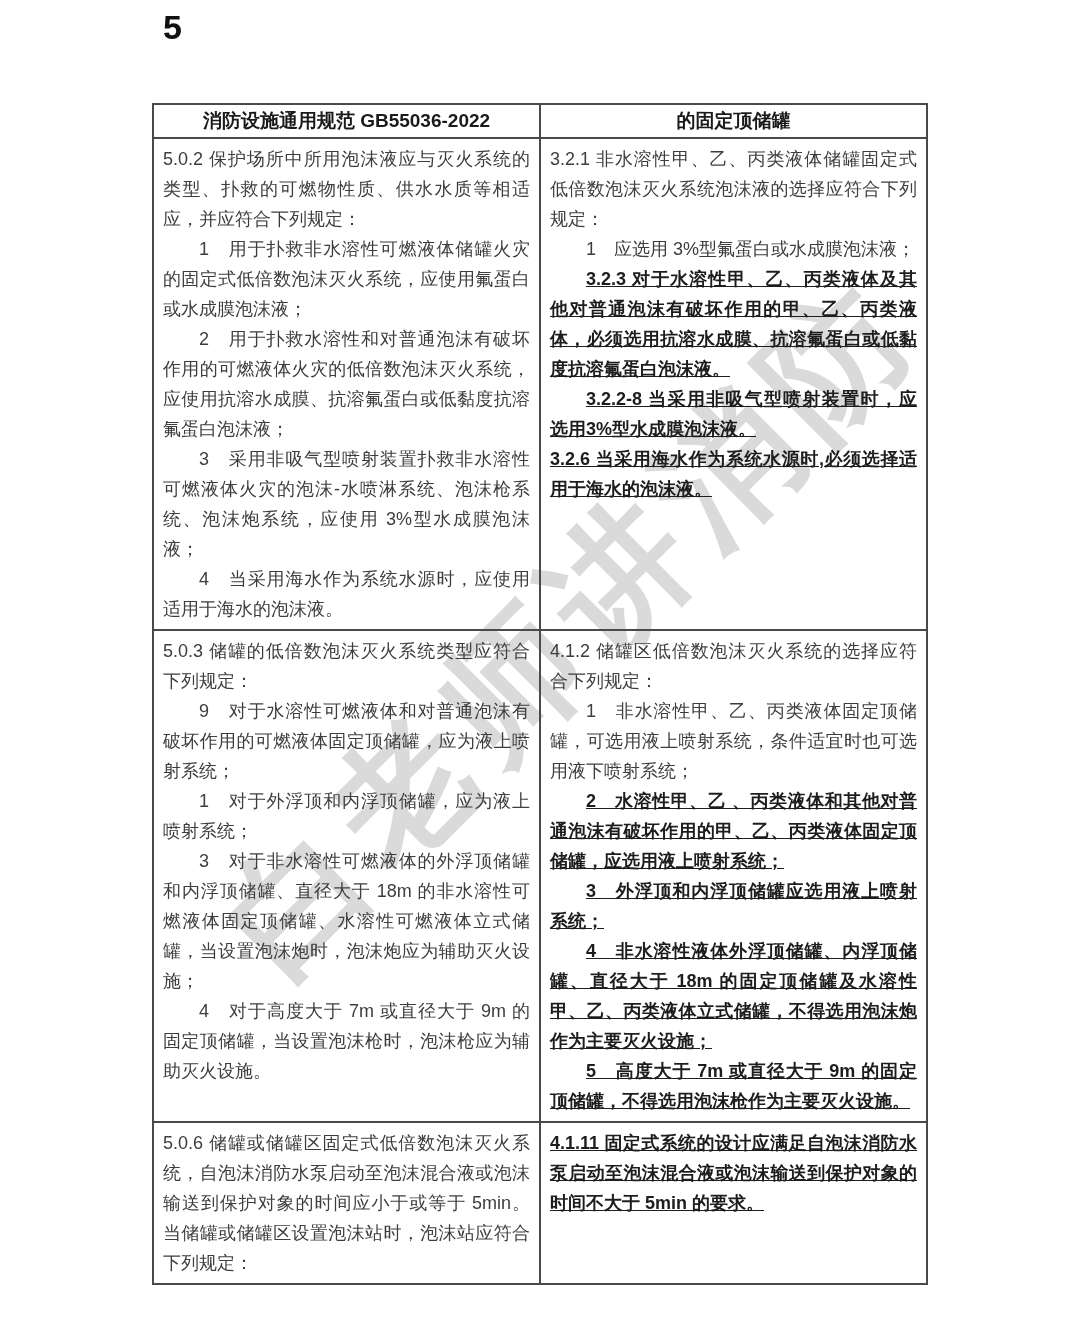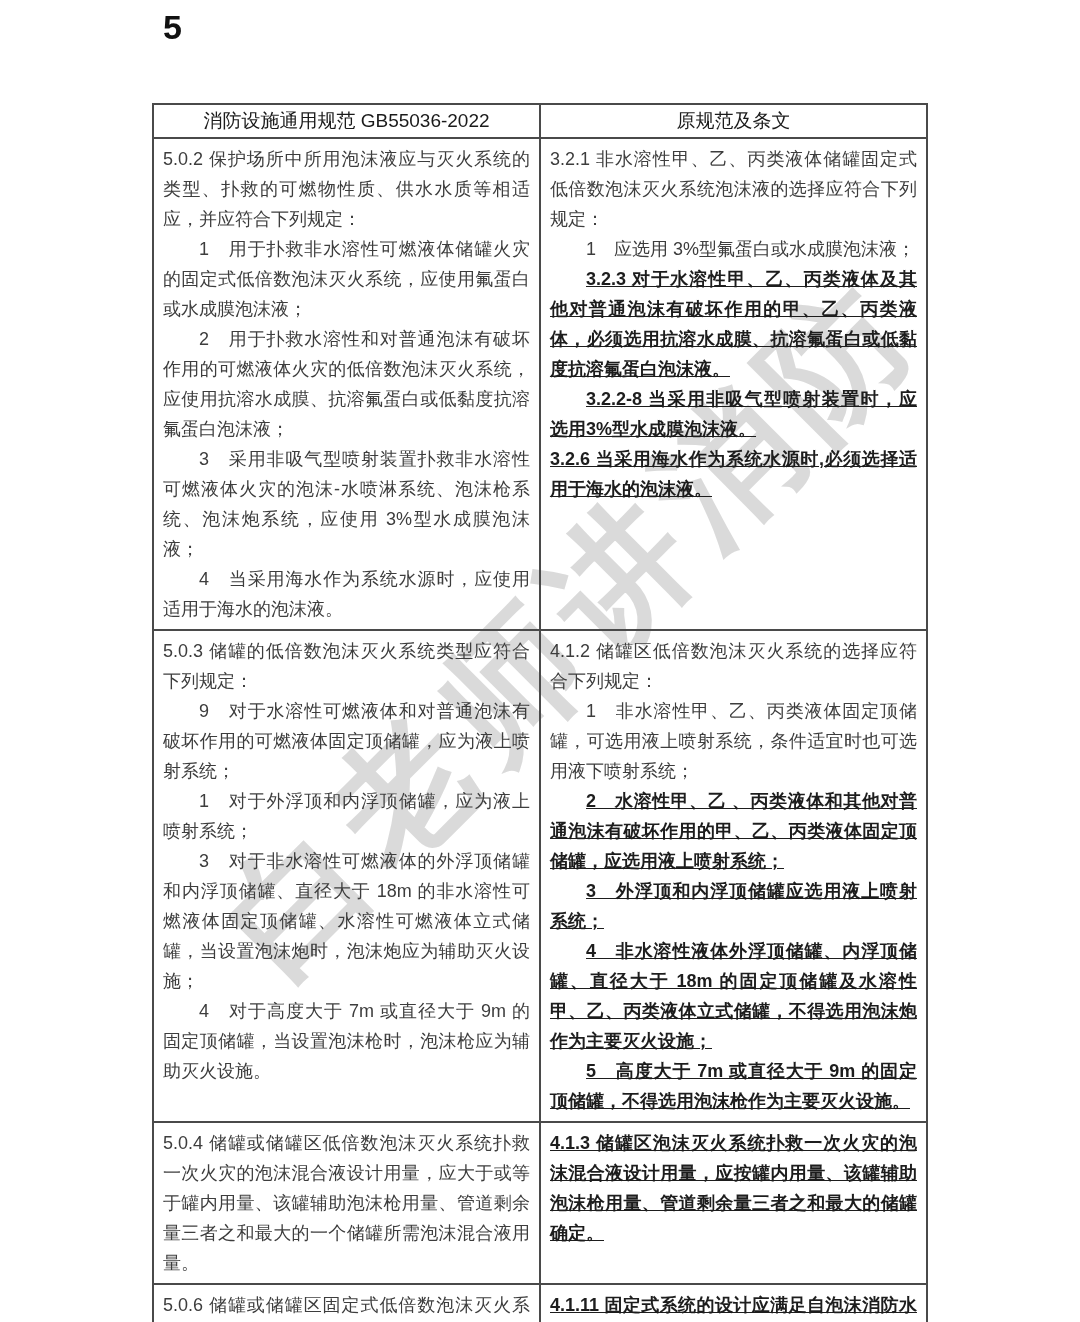--- a/index.html
+++ b/index.html
@@ -28,21 +28,21 @@
     z-index:0; pointer-events:none;
   }
   table.doc-table {
     position:absolute; left:152px; top:103px;
     width:776px; table-layout:fixed;
     border-collapse:collapse;
     background:transparent; z-index:1;
   }
   .doc-table th, .doc-table td { border:2px solid #4a4a4a; }
   .doc-table th {
-    font-size:19px; font-weight:400; color:#1a1a1a;
+    font-size:19px; font-weight:700; color:#1a1a1a;
     height:30px; padding:1px 20px; text-align:center;
   }
   .doc-table td {
     width:50%; vertical-align:top;
     padding:5px 9px; font-size:18px; line-height:30px;
     color:#3d3d3d;
   }
   .doc-table tbody tr:nth-child(1) td { height:384px; }
   .doc-table tbody tr:nth-child(2) td { height:389px; }
   .doc-table tbody tr:nth-child(3) td { height:100px; }
@@ -57,21 +57,21 @@
 <div class="watermark">白老师讲消防</div>
 
 <div class="page-title">
   <span class="num">5</span>
 </div>
 
 <table class="doc-table">
   <thead>
     <tr>
       <th>消防设施通用规范 GB55036-2022</th>
-      <th>原规范及条文</th>
+      <th>的固定顶储罐</th>
     </tr>
   </thead>
   <tbody>
       <tr>
         <td>
           <p class="">5.0.2 保护场所中所用泡沫液应与灭火系统的类型、扑救的可燃物性质、供水水质等相适应，并应符合下列规定：</p>
           <p class="ind">1　用于扑救非水溶性可燃液体储罐火灾的固定式低倍数泡沫灭火系统，应使用氟蛋白或水成膜泡沫液；</p>
           <p class="ind">2　用于扑救水溶性和对普通泡沫有破坏作用的可燃液体火灾的低倍数泡沫灭火系统，应使用抗溶水成膜、抗溶氟蛋白或低黏度抗溶氟蛋白泡沫液；</p>
           <p class="ind">3　采用非吸气型喷射装置扑救非水溶性可燃液体火灾的泡沫-水喷淋系统、泡沫枪系统、泡沫炮系统，应使用 3%型水成膜泡沫液；</p>
           <p class="ind">4　当采用海水作为系统水源时，应使用适用于海水的泡沫液。</p>
@@ -96,28 +96,20 @@
           <p class="">4.1.2 储罐区低倍数泡沫灭火系统的选择应符合下列规定：</p>
           <p class="ind">1　非水溶性甲、乙、丙类液体固定顶储罐，可选用液上喷射系统，条件适宜时也可选用液下喷射系统；</p>
           <p class="b ind">2　水溶性甲、乙 、丙类液体和其他对普通泡沫有破坏作用的甲、乙、丙类液体固定顶储罐，应选用液上喷射系统；</p>
           <p class="b ind">3　外浮顶和内浮顶储罐应选用液上喷射系统；</p>
           <p class="b ind">4　非水溶性液体外浮顶储罐、内浮顶储罐、直径大于 18m 的固定顶储罐及水溶性甲、乙、丙类液体立式储罐，不得选用泡沫炮作为主要灭火设施；</p>
           <p class="b ind">5　高度大于 7m 或直径大于 9m 的固定顶储罐，不得选用泡沫枪作为主要灭火设施。</p>
         </td>
       </tr>
       <tr>
         <td>
-          <p class="">5.0.4 储罐或储罐区低倍数泡沫灭火系统扑救一次火灾的泡沫混合液设计用量，应大于或等于罐内用量、该罐辅助泡沫枪用量、管道剩余量三者之和最大的一个储罐所需泡沫混合液用量。</p>
-        </td>
-        <td>
-          <p class="b ">4.1.3 储罐区泡沫灭火系统扑救一次火灾的泡沫混合液设计用量，应按罐内用量、该罐辅助泡沫枪用量、管道剩余量三者之和最大的储罐确定。</p>
-        </td>
-      </tr>
-      <tr>
-        <td>
           <p class="">5.0.6 储罐或储罐区固定式低倍数泡沫灭火系统，自泡沫消防水泵启动至泡沫混合液或泡沫输送到保护对象的时间应小于或等于 5min。当储罐或储罐区设置泡沫站时，泡沫站应符合下列规定：</p>
         </td>
         <td>
           <p class="b ">4.1.11 固定式系统的设计应满足自泡沫消防水泵启动至泡沫混合液或泡沫输送到保护对象的时间不大于 5min 的要求。</p>
         </td>
       </tr>
     </tbody>
 </table>
 
 </body></html>

